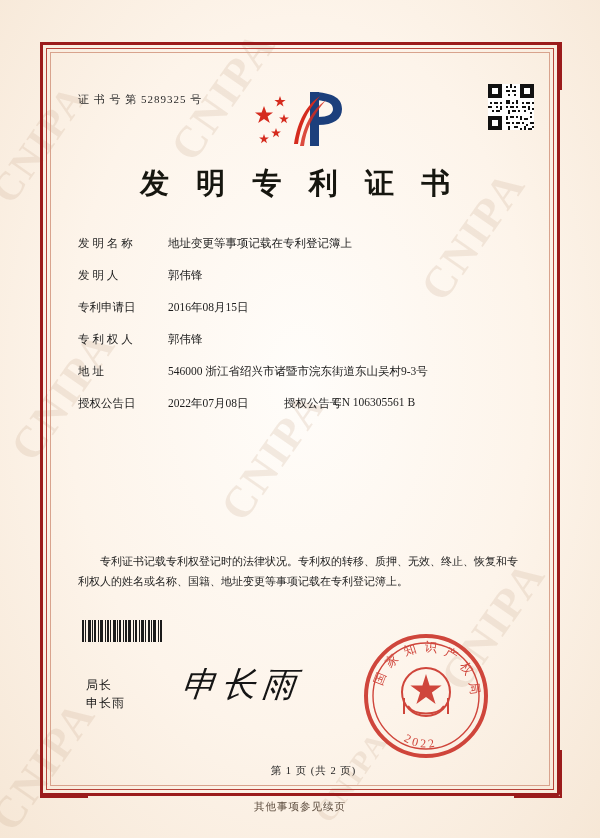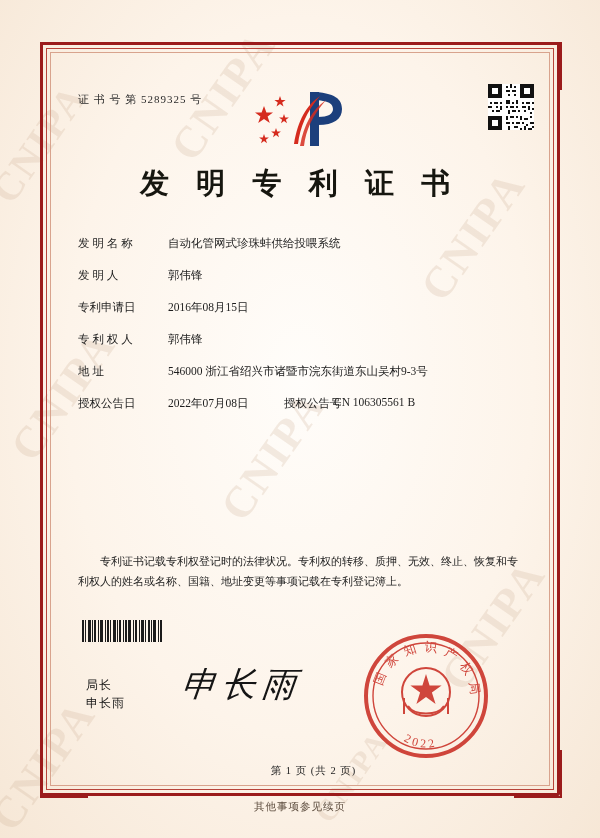--- a/index.html
+++ b/index.html
@@ -247,21 +247,21 @@
       </g>
     </svg>
   </div>
 
   <div class="title">发 明 专 利 证 书</div>
 
   <div class="fields">
 
     <div class="row">
       <div class="lbl">发 明 名 称</div>
-      <div class="val">自动化管网式珍珠蚌供给投喂系统</div>
+      <div class="val">地址变更等事项记载在专利登记簿上</div>
     </div>
 
     <div class="row">
       <div class="lbl">发 明 人</div>
       <div class="val">郭伟锋</div>
     </div>
 
 
     <div class="row">
       <div class="lbl">专利申请日</div>

